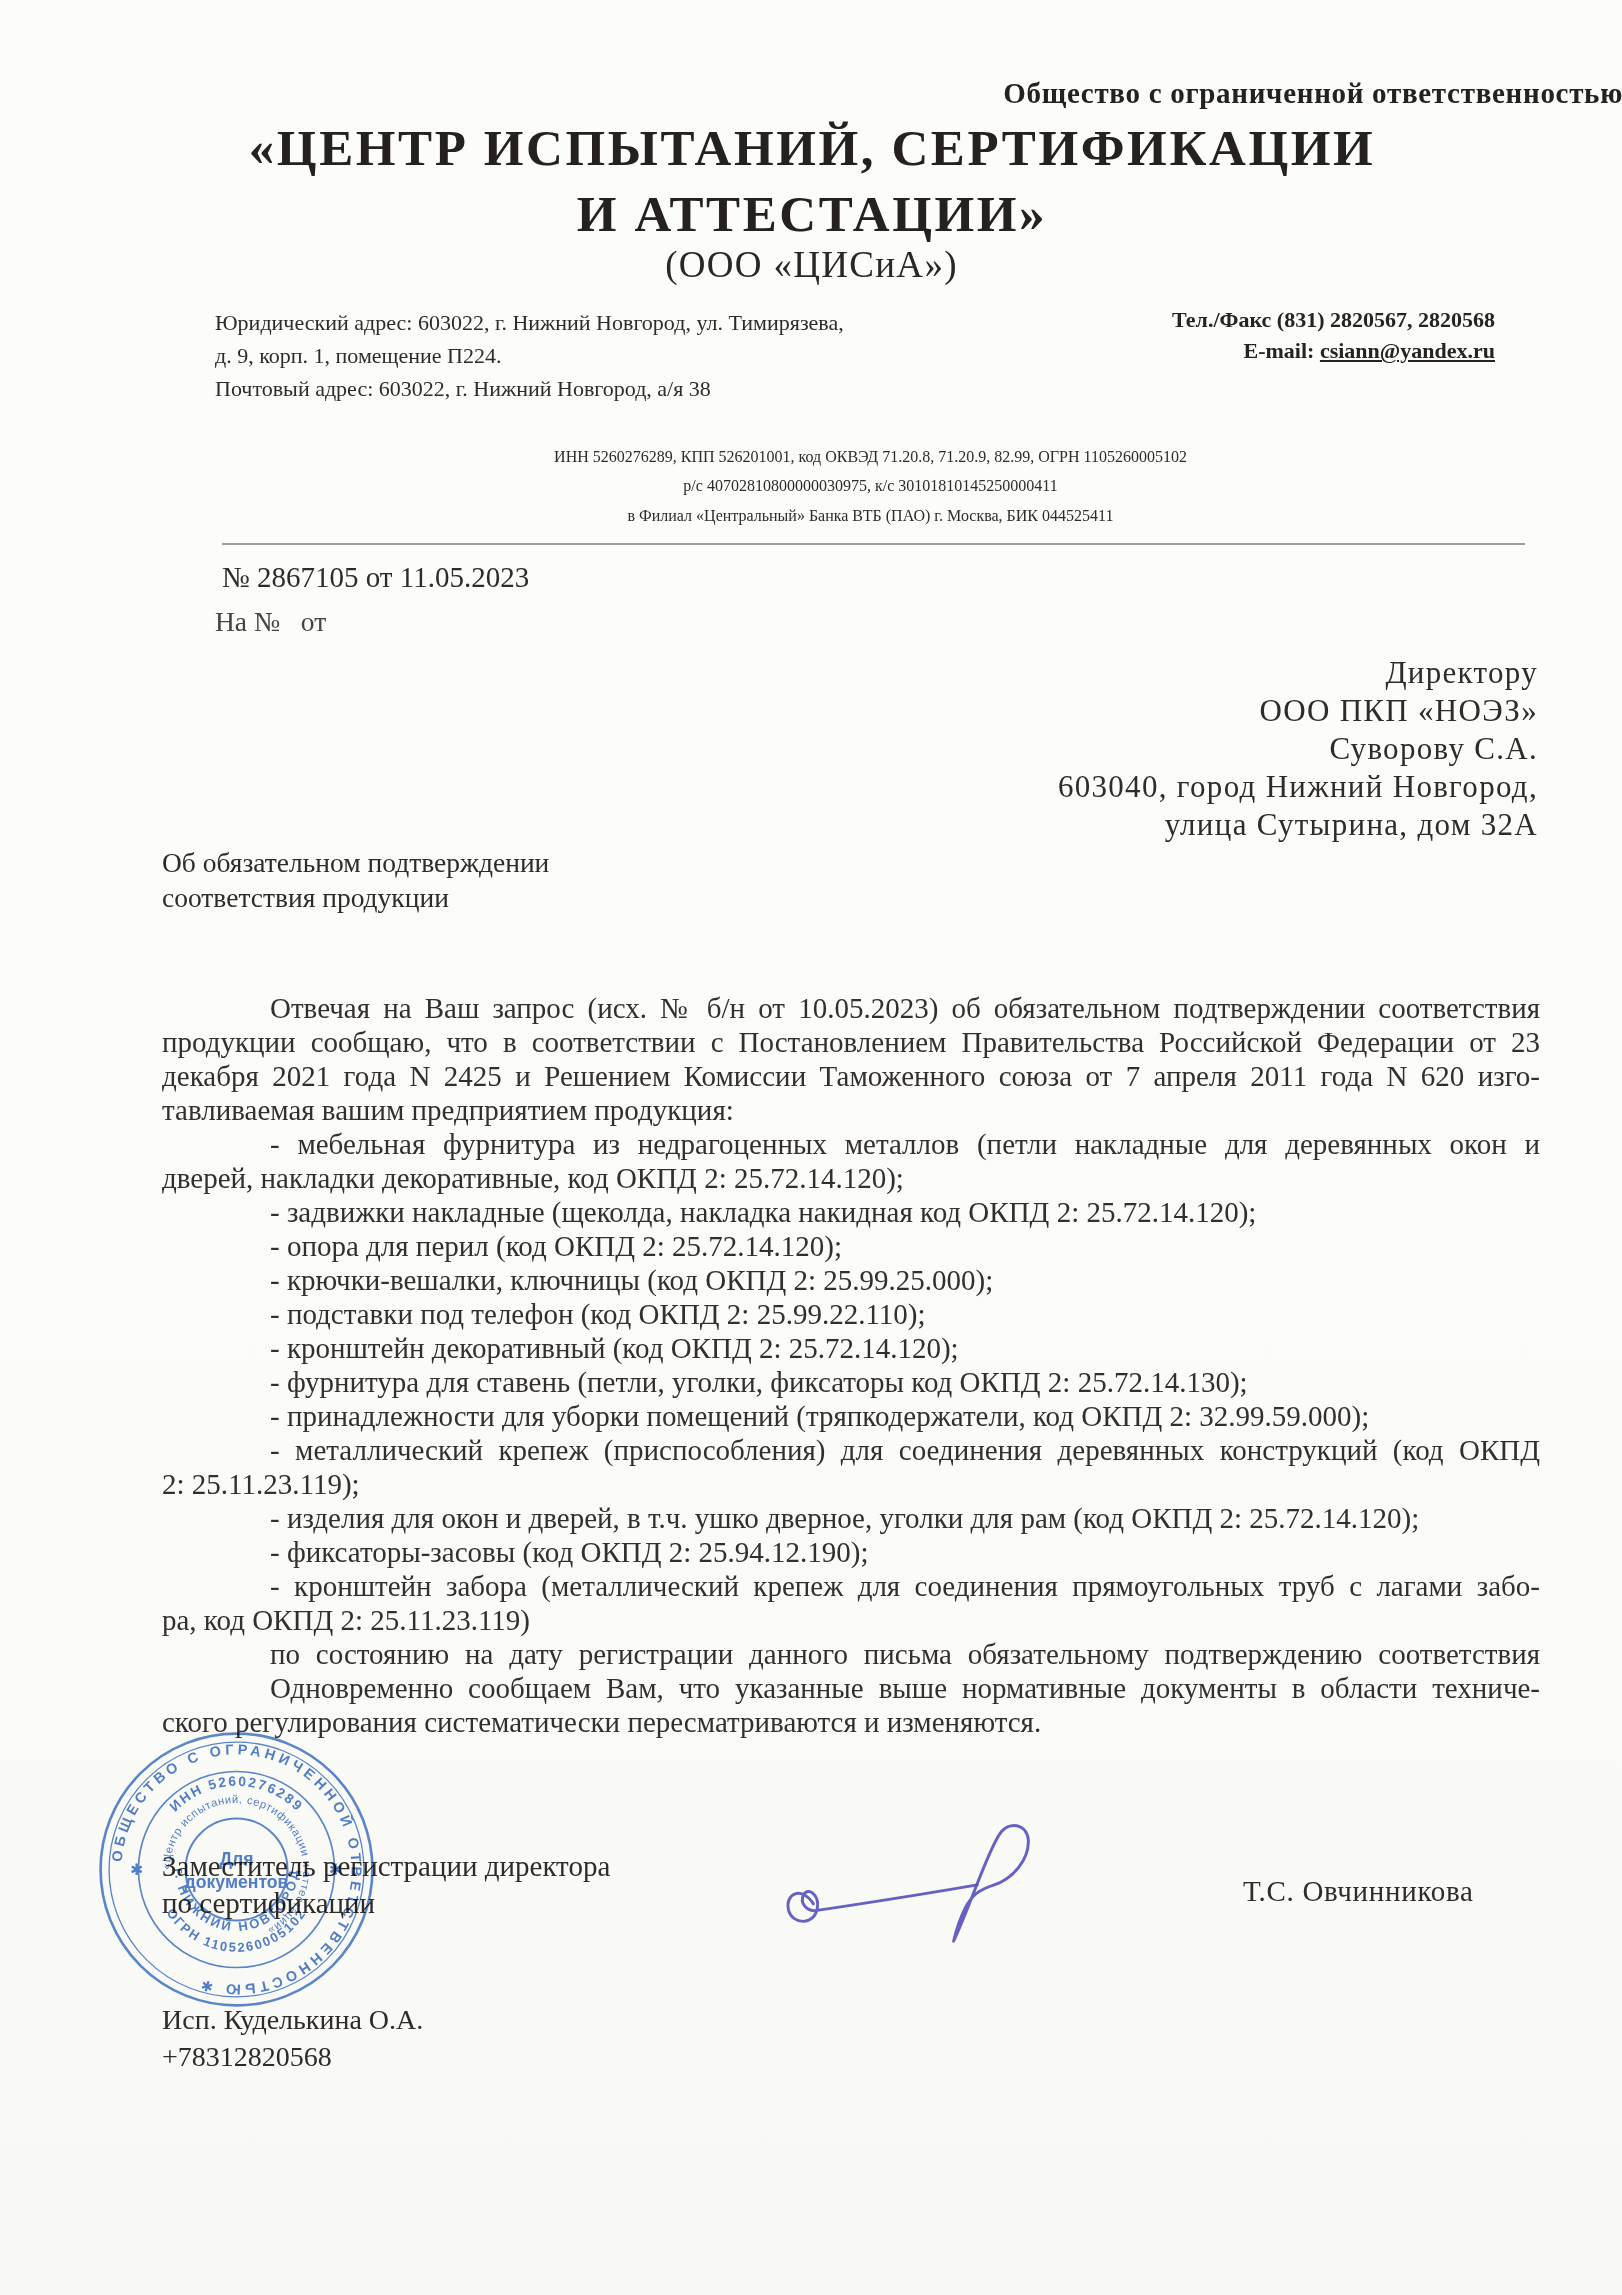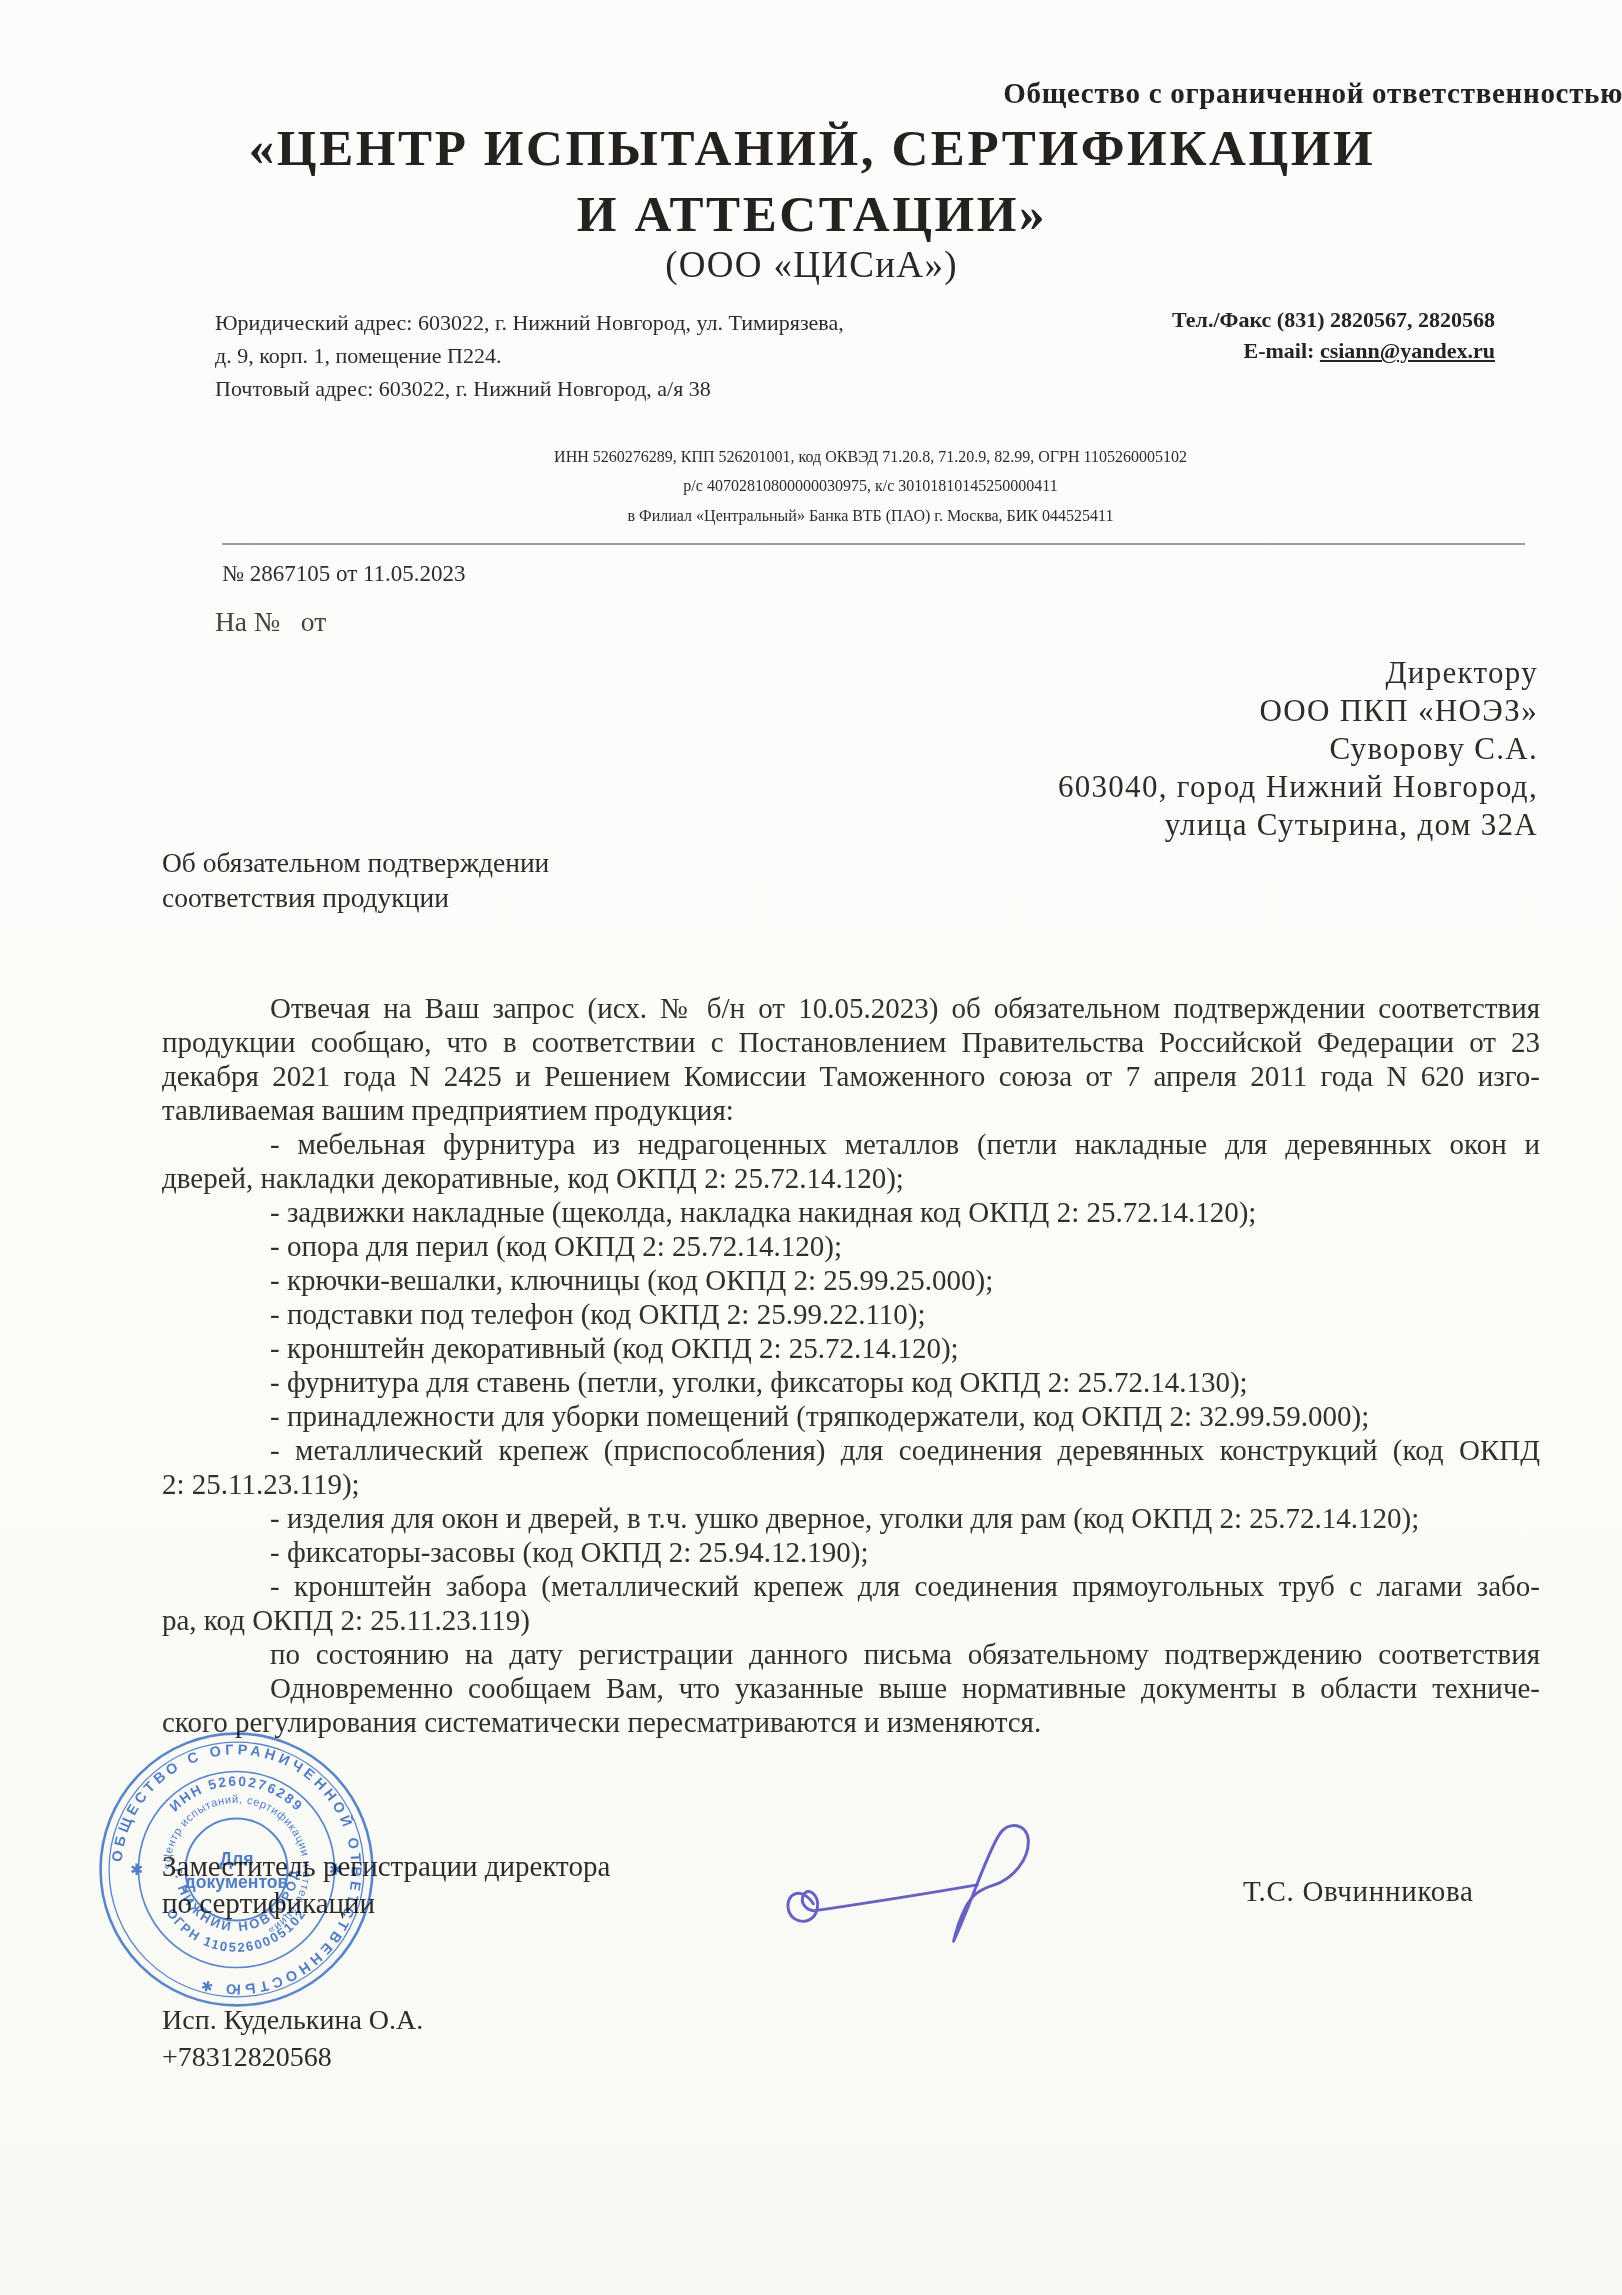--- a/index.html
+++ b/index.html
@@ -14,21 +14,21 @@
   .org-type{top:77px;left:0;width:100%;text-align:right;font-size:29px;font-weight:bold;letter-spacing:0.7px;color:#24211f;}
   .org-name{top:115px;left:236px;width:1152px;text-align:center;font-size:51px;font-weight:bold;line-height:66px;letter-spacing:2.6px;color:#24211f;}
   .org-short{top:243px;left:0;width:100%;text-align:center;font-size:37px;letter-spacing:1.3px;color:#2a2725;}
   
   .addr{top:306px;left:215px;width:720px;font-size:22px;line-height:33px;}
   .contact{top:304px;right:128px;width:589px;text-align:right;font-size:22px;font-weight:bold;line-height:31px;color:#262321;}
   .contact .u{text-decoration:underline;}
   
   .reqs{top:442px;left:216px;width:1309px;text-align:center;font-size:16px;line-height:29.4px;}
   .rule{top:543px;left:222px;width:1303px;height:2px;background:#9d9d9a;}
-  .outno{top:561px;left:222px;font-size:23px;}
+  .outno{top:561px;left:222px;font-size:29px;}
   .inref{top:606px;left:215px;font-size:27.5px;white-space:pre;color:#45443f;}
   
   .rcpt{top:654px;right:85px;width:916px;text-align:right;font-size:31px;line-height:38px;letter-spacing:1.3px;}
   .subj{top:845px;left:162px;width:589px;font-size:27.5px;line-height:35px;}
   
   .bodytxt{top:991px;left:162px;width:1378px;font-size:29px;color:#332f2d;}
   .ln{line-height:34px;text-align:left;}
   .ln.ind{text-indent:108px;}
   .ln.j{text-align:justify;text-align-last:justify;}
   

